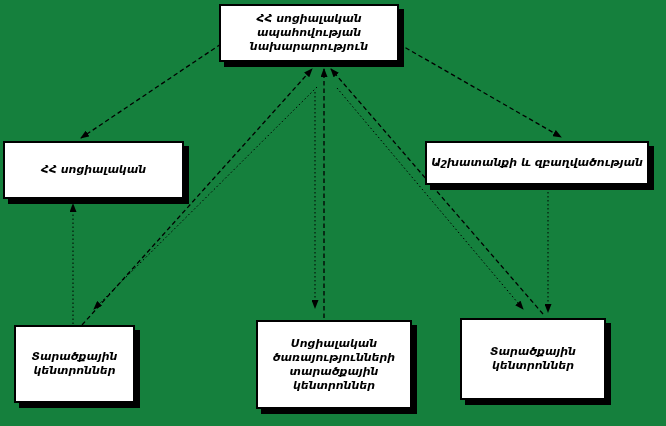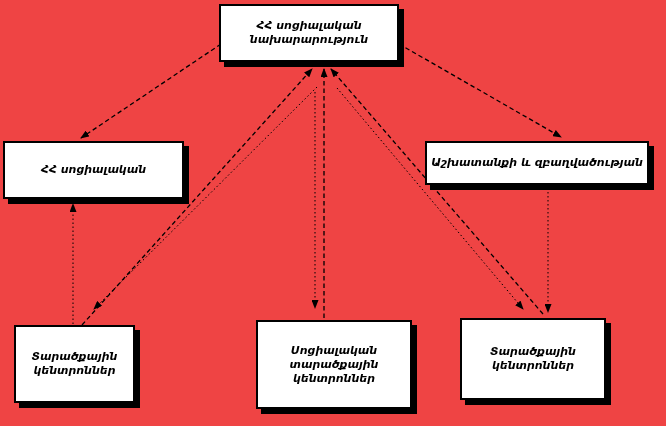--- a/index.html
+++ b/index.html
@@ -5,21 +5,21 @@
   html, body {
     margin: 0;
     padding: 0;
     background: #ffffff;
     font-family: "DejaVu Sans", "Liberation Sans", sans-serif;
   }
   #canvas {
     position: relative;
     width: 666px;
     height: 426px;
-    background: #ef4444;
+    background: #15803d;
     overflow: hidden;
   }
   #arrow-layer {
     position: absolute;
     left: 0; top: 0;
     width: 666px; height: 426px;
     z-index: 1;
   }
   .node {
     position: absolute;
@@ -79,38 +79,40 @@
 
     <line class="edge-dotted" x1="337" y1="88" x2="523" y2="309" marker-end="url(#ah)"></line>
 
     <line class="edge-dotted" x1="73" y1="324" x2="73" y2="204" marker-end="url(#ah)"></line>
 
     <line class="edge-dotted" x1="548" y1="188" x2="548" y2="312" marker-end="url(#ah)"></line>
   </svg>
 
   <div class="node" id="node-ministry">
     <div class="line">ՀՀ սոցիալական</div>
+    <div class="line">ապահովության</div>
     <div class="line">նախարարություն</div>
   </div>
 
   <div class="node" id="node-insurance-fund">
     <div class="line">ՀՀ սոցիալական</div>
   </div>
 
   <div class="node" id="node-employment-service">
     <div class="line">Աշխատանքի և զբաղվածության</div>
   </div>
 
   <div class="node" id="node-territorial-left">
     <div class="line">Տարածքային</div>
     <div class="line">կենտրոններ</div>
   </div>
 
   <div class="node" id="node-social-services">
     <div class="line">Սոցիալական</div>
+    <div class="line">ծառայությունների</div>
     <div class="line">տարածքային</div>
     <div class="line">կենտրոններ</div>
   </div>
 
   <div class="node" id="node-territorial-right">
     <div class="line">Տարածքային</div>
     <div class="line">կենտրոններ</div>
   </div>
 
 </div>

